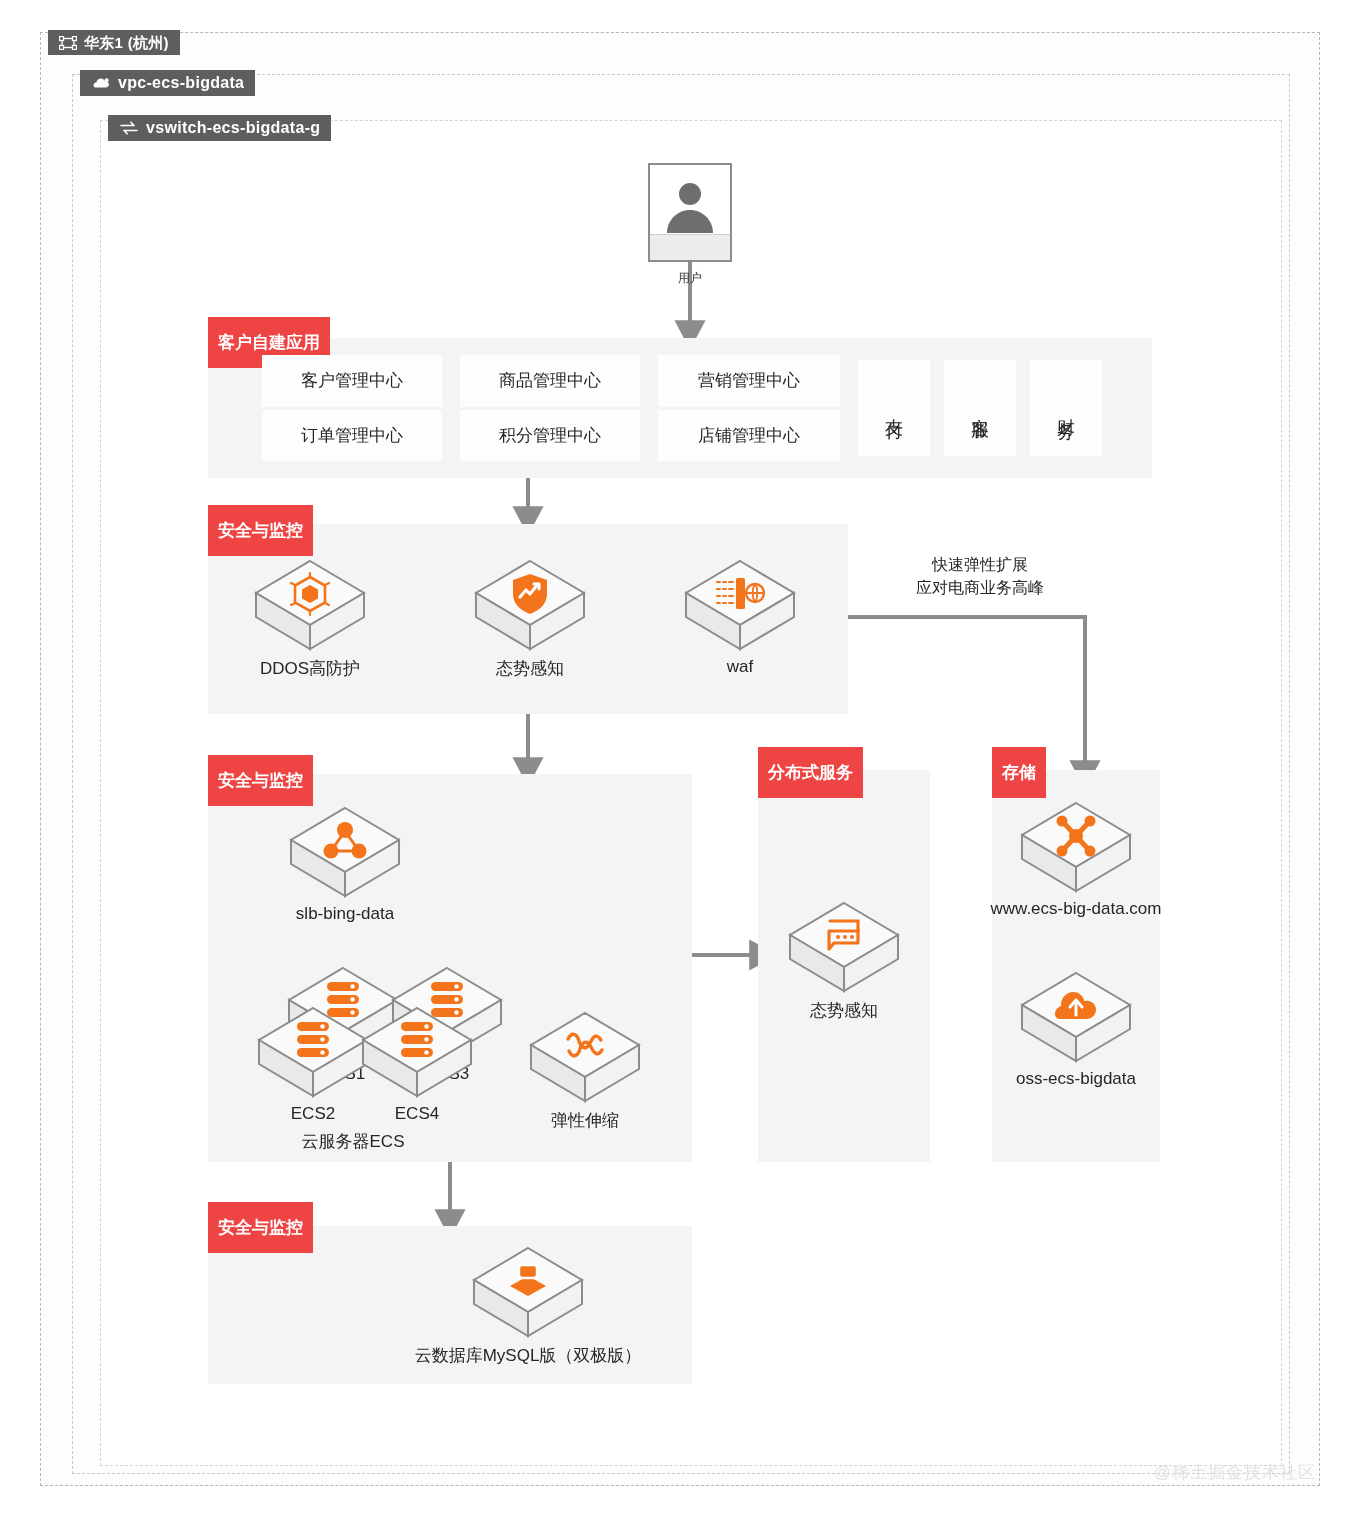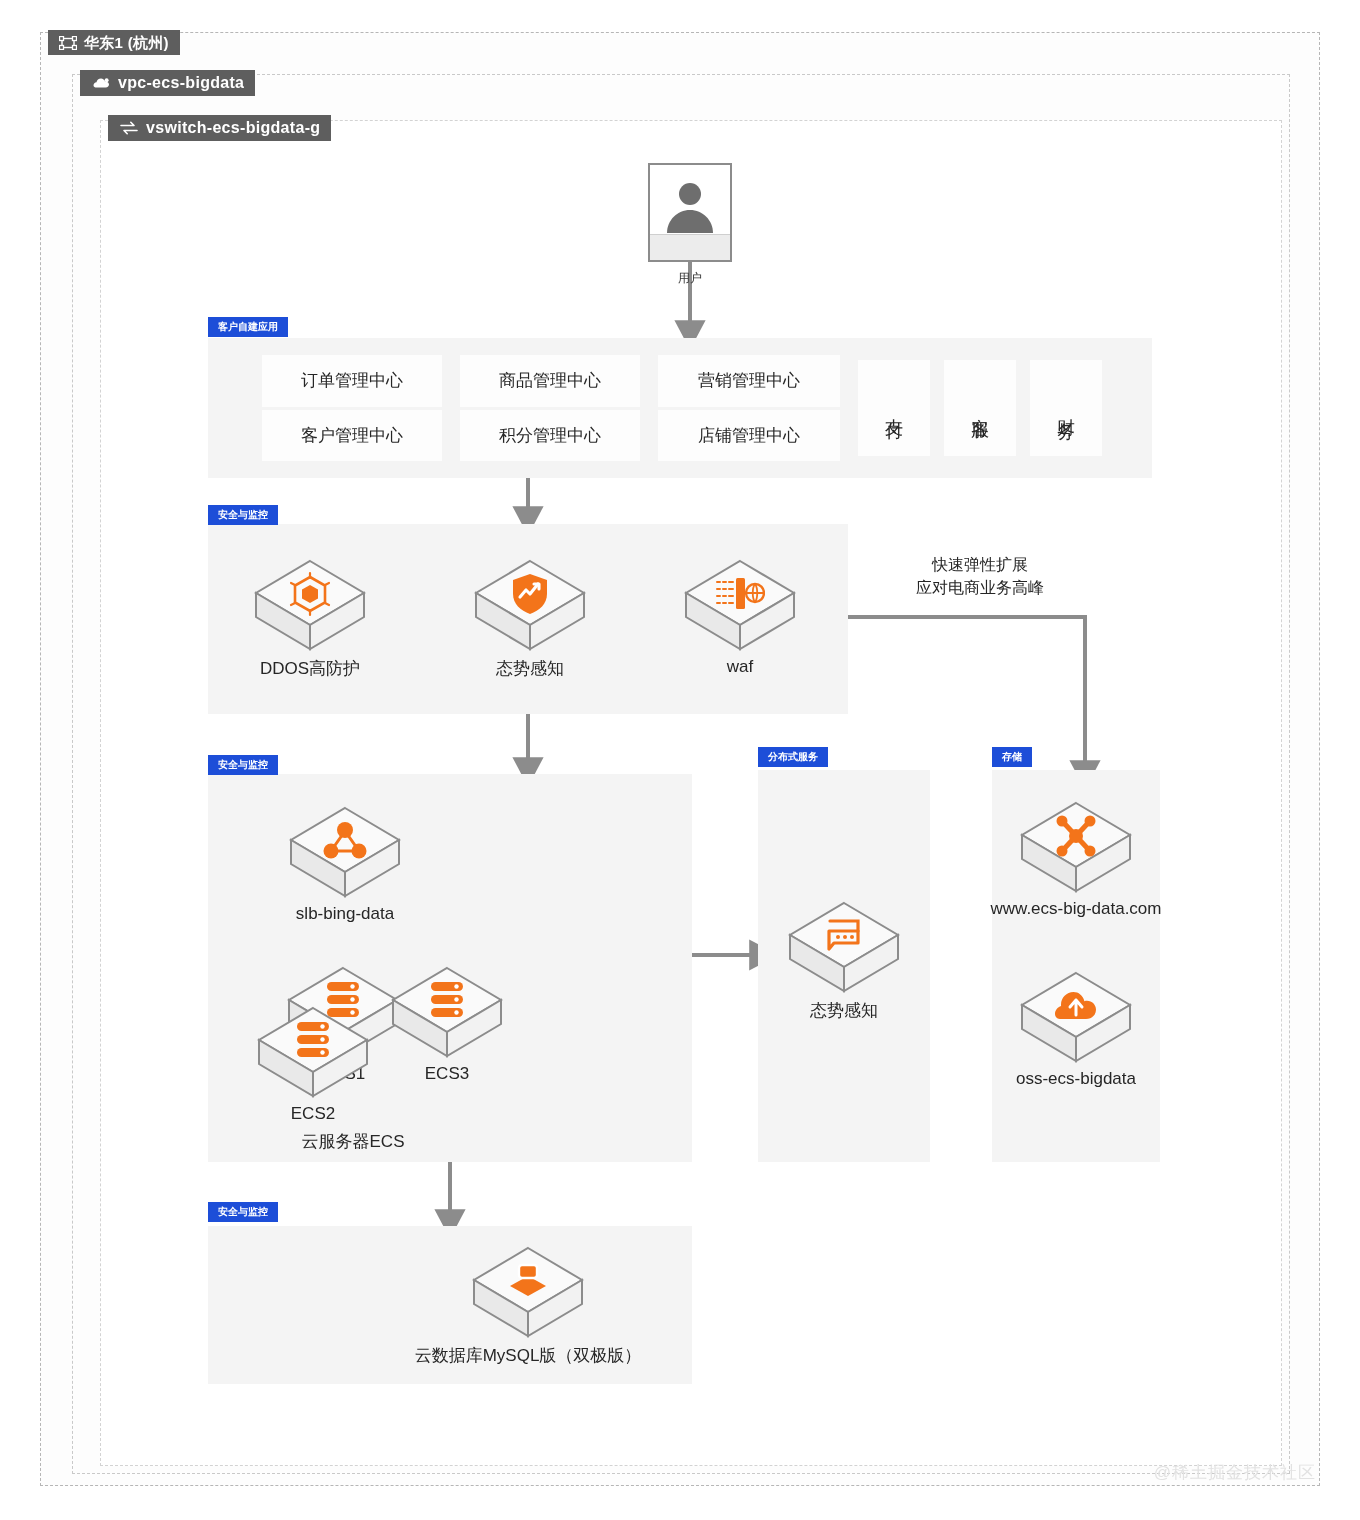--- a/index.html
+++ b/index.html
@@ -35,22 +35,22 @@
   }
   .tag.region-tag{left:48px;top:30px;font-size:15px;}
   .tag.vpc-tag{left:80px;top:70px;font-size:16px;}
   .tag.vsw-tag{left:108px;top:115px;font-size:16px;}
 
   .tag svg{display:block;}
 
   
   .panel{position:absolute;background:#f4f4f4;}
   .panel-tag{
-    position:absolute;background:#1d4ed8;color:#fff;font-weight:bold;
-    font-size:10px;padding:5px 10px;line-height:1;white-space:nowrap;
+    position:absolute;background:#ef4444;color:#fff;font-weight:bold;
+    font-size:17px;padding:17px 10px;line-height:1;white-space:nowrap;
   }
 
   
   .user-card{
     position:absolute;left:648px;top:163px;width:84px;height:99px;
     border:2px solid #8c8c8c;background:#fff;box-sizing:border-box;
   }
   .user-card .photo{
     position:absolute;left:0;top:0;right:0;height:72px;
     display:flex;align-items:flex-end;justify-content:center;
@@ -186,22 +186,22 @@
       </svg>
     </div>
     <div class="strip"></div>
   </div>
   <div class="user-label">用户</div>
 
   <div class="panel" style="left:208px;top:338px;width:944px;height:140px;"></div>
   <div class="panel-tag" style="left:208px;top:317px;">客户自建应用</div>
 
   <div class="app-card" style="left:262px;top:355px;width:180px;height:106px;">
+    <div class="cell">客户管理中心</div>
     <div class="cell">订单管理中心</div>
-    <div class="cell">客户管理中心</div>
   </div>
   <div class="app-card" style="left:658px;top:355px;width:182px;height:106px;">
     <div class="cell">营销管理中心</div>
     <div class="cell">店铺管理中心</div>
   </div>
   <div class="app-card" style="left:460px;top:355px;width:180px;height:106px;">
     <div class="cell">商品管理中心</div>
     <div class="cell">积分管理中心</div>
   </div>
 
@@ -351,23 +351,59 @@
           <rect x="4" y="29" width="32" height="9" rx="4.5" fill="#f3741a"></rect>
           <circle cx="29.5" cy="7.5" r="2.2" fill="#ffffff"></circle>
           <circle cx="29.5" cy="20.5" r="2.2" fill="#ffffff"></circle>
           <circle cx="29.5" cy="33.5" r="2.2" fill="#ffffff"></circle>
         </svg>
       </div>
     </div>
     <div class="caption">ECS2</div>
   </div>
 
+  <div class="node" style="left:342px;top:1000px;">
+    <div class="cube">
+      <svg width="120" height="104" viewBox="0 0 120 104">
+        <polygon points="60,8 114,40 60,72 6,40" fill="#fafafa" stroke="#8c8c8c" stroke-width="2"></polygon>
+        <polygon points="6,40 60,72 60,96 6,64" fill="#e9e9e9" stroke="#8c8c8c" stroke-width="2"></polygon>
+        <polygon points="114,40 60,72 60,96 114,64" fill="#f2f2f2" stroke="#8c8c8c" stroke-width="2"></polygon>
+      </svg>
+      <div class="glyph">
+        <svg width="40" height="44" viewBox="0 0 40 44">
+          <rect x="4" y="3" width="32" height="9" rx="4.5" fill="#f3741a"></rect>
+          <rect x="4" y="16" width="32" height="9" rx="4.5" fill="#f3741a"></rect>
+          <rect x="4" y="29" width="32" height="9" rx="4.5" fill="#f3741a"></rect>
+          <circle cx="29.5" cy="7.5" r="2.2" fill="#ffffff"></circle>
+          <circle cx="29.5" cy="20.5" r="2.2" fill="#ffffff"></circle>
+          <circle cx="29.5" cy="33.5" r="2.2" fill="#ffffff"></circle>
+        </svg>
+      </div>
+    </div>
+    <div class="caption">ECS4</div>
+  </div>
 
   <div class="caption-sub" style="left:268px;top:1130px;width:170px;">云服务器ECS</div>
 
+  <div class="node" style="left:510px;top:1005px;">
+    <div class="cube">
+      <svg width="120" height="104" viewBox="0 0 120 104">
+        <polygon points="60,8 114,40 60,72 6,40" fill="#fafafa" stroke="#8c8c8c" stroke-width="2"></polygon>
+        <polygon points="6,40 60,72 60,96 6,64" fill="#e9e9e9" stroke="#8c8c8c" stroke-width="2"></polygon>
+        <polygon points="114,40 60,72 60,96 114,64" fill="#f2f2f2" stroke="#8c8c8c" stroke-width="2"></polygon>
+      </svg>
+      <div class="glyph">
+        <svg width="44" height="34" viewBox="0 0 44 34">
+          <path d="M5 10c4-8 9-5 11 2s7 10 11 2 7-9 11-3" fill="none" stroke="#f3741a" stroke-width="3.4" stroke-linecap="round"></path>
+          <path d="M6 22c4 8 9 5 11-2s7-10 11-2 7 9 11 3" fill="none" stroke="#f3741a" stroke-width="3.4" stroke-linecap="round"></path>
+        </svg>
+      </div>
+    </div>
+    <div class="caption">弹性伸缩</div>
+  </div>
 
   <div class="panel" style="left:758px;top:770px;width:172px;height:392px;"></div>
   <div class="panel-tag" style="left:758px;top:747px;">分布式服务</div>
 
   <div class="node" style="left:769px;top:895px;">
     <div class="cube">
       <svg width="120" height="104" viewBox="0 0 120 104">
         <polygon points="60,8 114,40 60,72 6,40" fill="#fafafa" stroke="#8c8c8c" stroke-width="2"></polygon>
         <polygon points="6,40 60,72 60,96 6,64" fill="#e9e9e9" stroke="#8c8c8c" stroke-width="2"></polygon>
         <polygon points="114,40 60,72 60,96 114,64" fill="#f2f2f2" stroke="#8c8c8c" stroke-width="2"></polygon>

